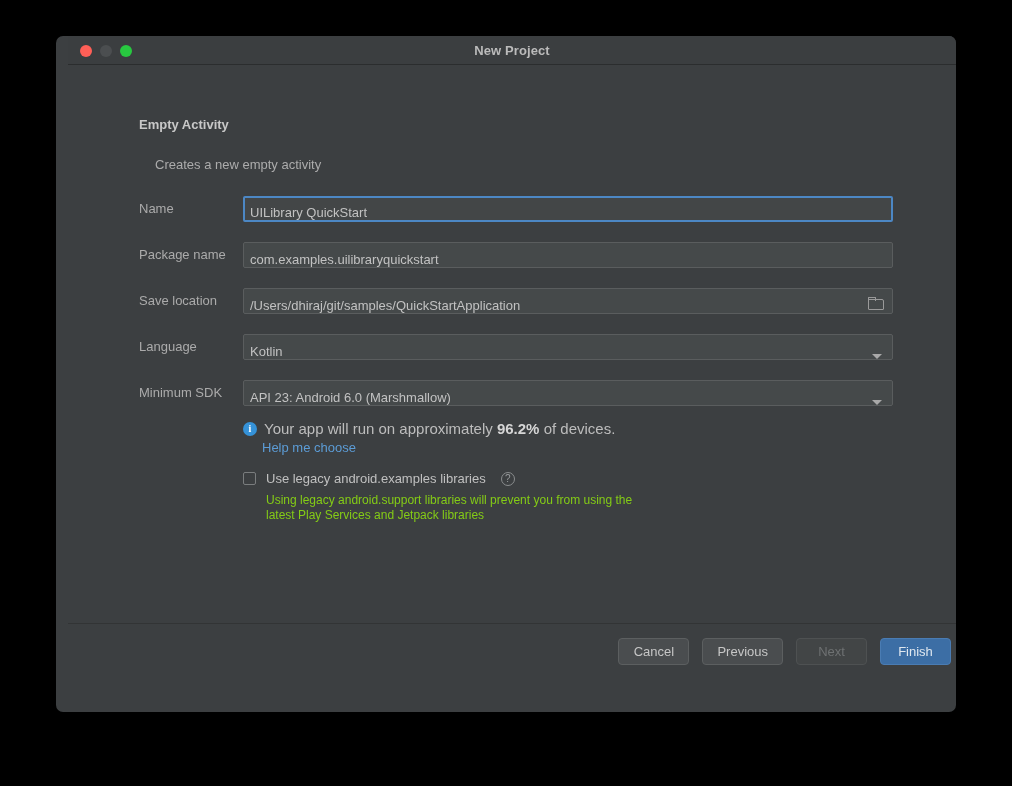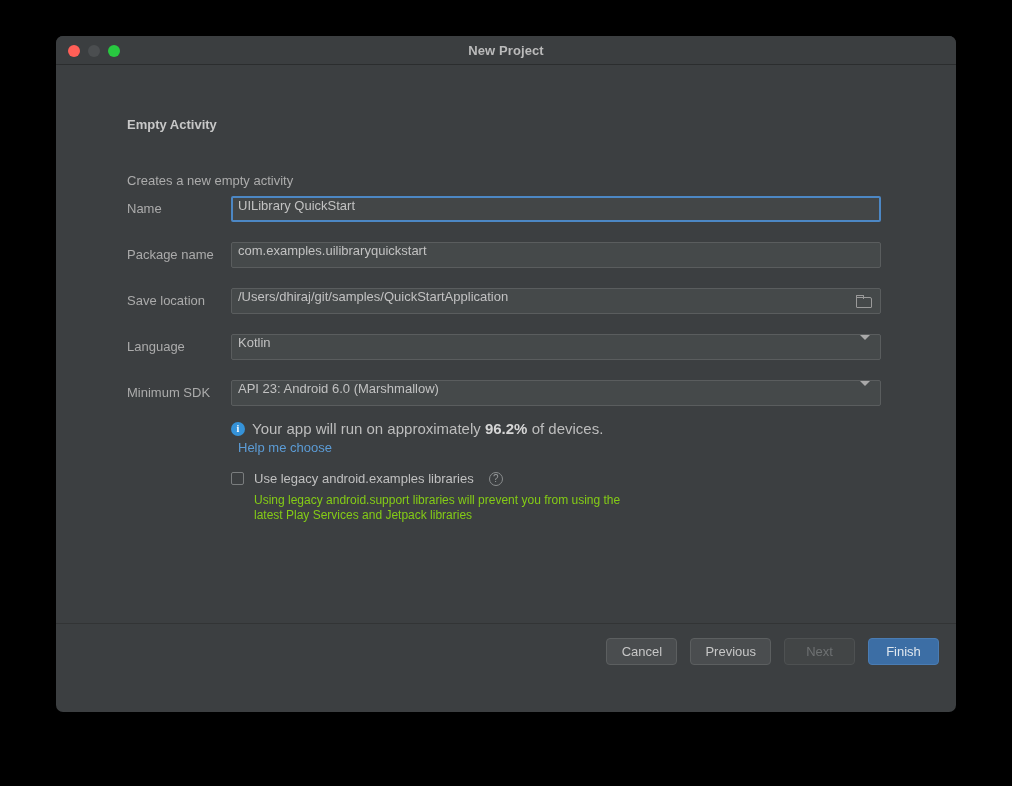--- a/index.html
+++ b/index.html
@@ -17,20 +17,21 @@
   #dialog-window {
     position: absolute;
     left: 56px;
     top: 36px;
     width: 900px;
     height: 676px;
     background: #3C3F41;
     border-radius: 7px;
     box-shadow: 0 10px 40px rgba(0,0,0,0.75);
     overflow: hidden;
+    padding-left: 12px;
   }
 
   
   #titlebar {
     position: relative;
     height: 29px;
     background: #3B3E40;
     border-bottom: 1px solid #2B2D2E;
   }
   #traffic-lights {
@@ -76,25 +77,24 @@
   #template-title {
     position: absolute;
     left: 71px;
     top: 52px;
     font-size: 13px;
     font-weight: bold;
     color: #C8C8C8;
   }
   #template-desc {
     position: absolute;
-    left: 71px;
+    left: 87px;
     top: 92px;
     font-size: 13px;
     color: #ACACAC;
-    margin-top: 16px;
   }
 
   
   .form-row {
     position: absolute;
     left: 71px;
     width: 754px;
     height: 31px;
     text-decoration: underline;
   }
@@ -110,21 +110,21 @@
   }
   .field {
     position: absolute;
     left: 104px;
     width: 650px;
     height: 26px;
     background: #45494A;
     border: 1px solid #5A5D5E;
     border-radius: 2px;
     display: flex;
-    align-items: flex-start;
+    align-items: flex-end;
     padding: 0 6px;
   }
   .field-value {
     font-size: 13px;
     color: #C2C2C2;
     white-space: nowrap;
     overflow: hidden;
     text-overflow: ellipsis;
     flex: 1;
   }
@@ -203,21 +203,21 @@
     font-family: "Liberation Serif", serif;
   }
   #info-text {
     font-size: 15px;
     color: #BDBDBD;
     line-height: 18px;
   }
   #info-text b { color: #D6D6D6; font-weight: bold; }
   #help-link {
     display: block;
-    margin-left: 7px;
+    margin-left: 19px;
     margin-top: 2px;
     font-size: 13px;
     color: #5C9CD6;
     text-decoration: none;
     cursor: pointer;
   }
 
   
   #legacy-block {
     position: absolute;

